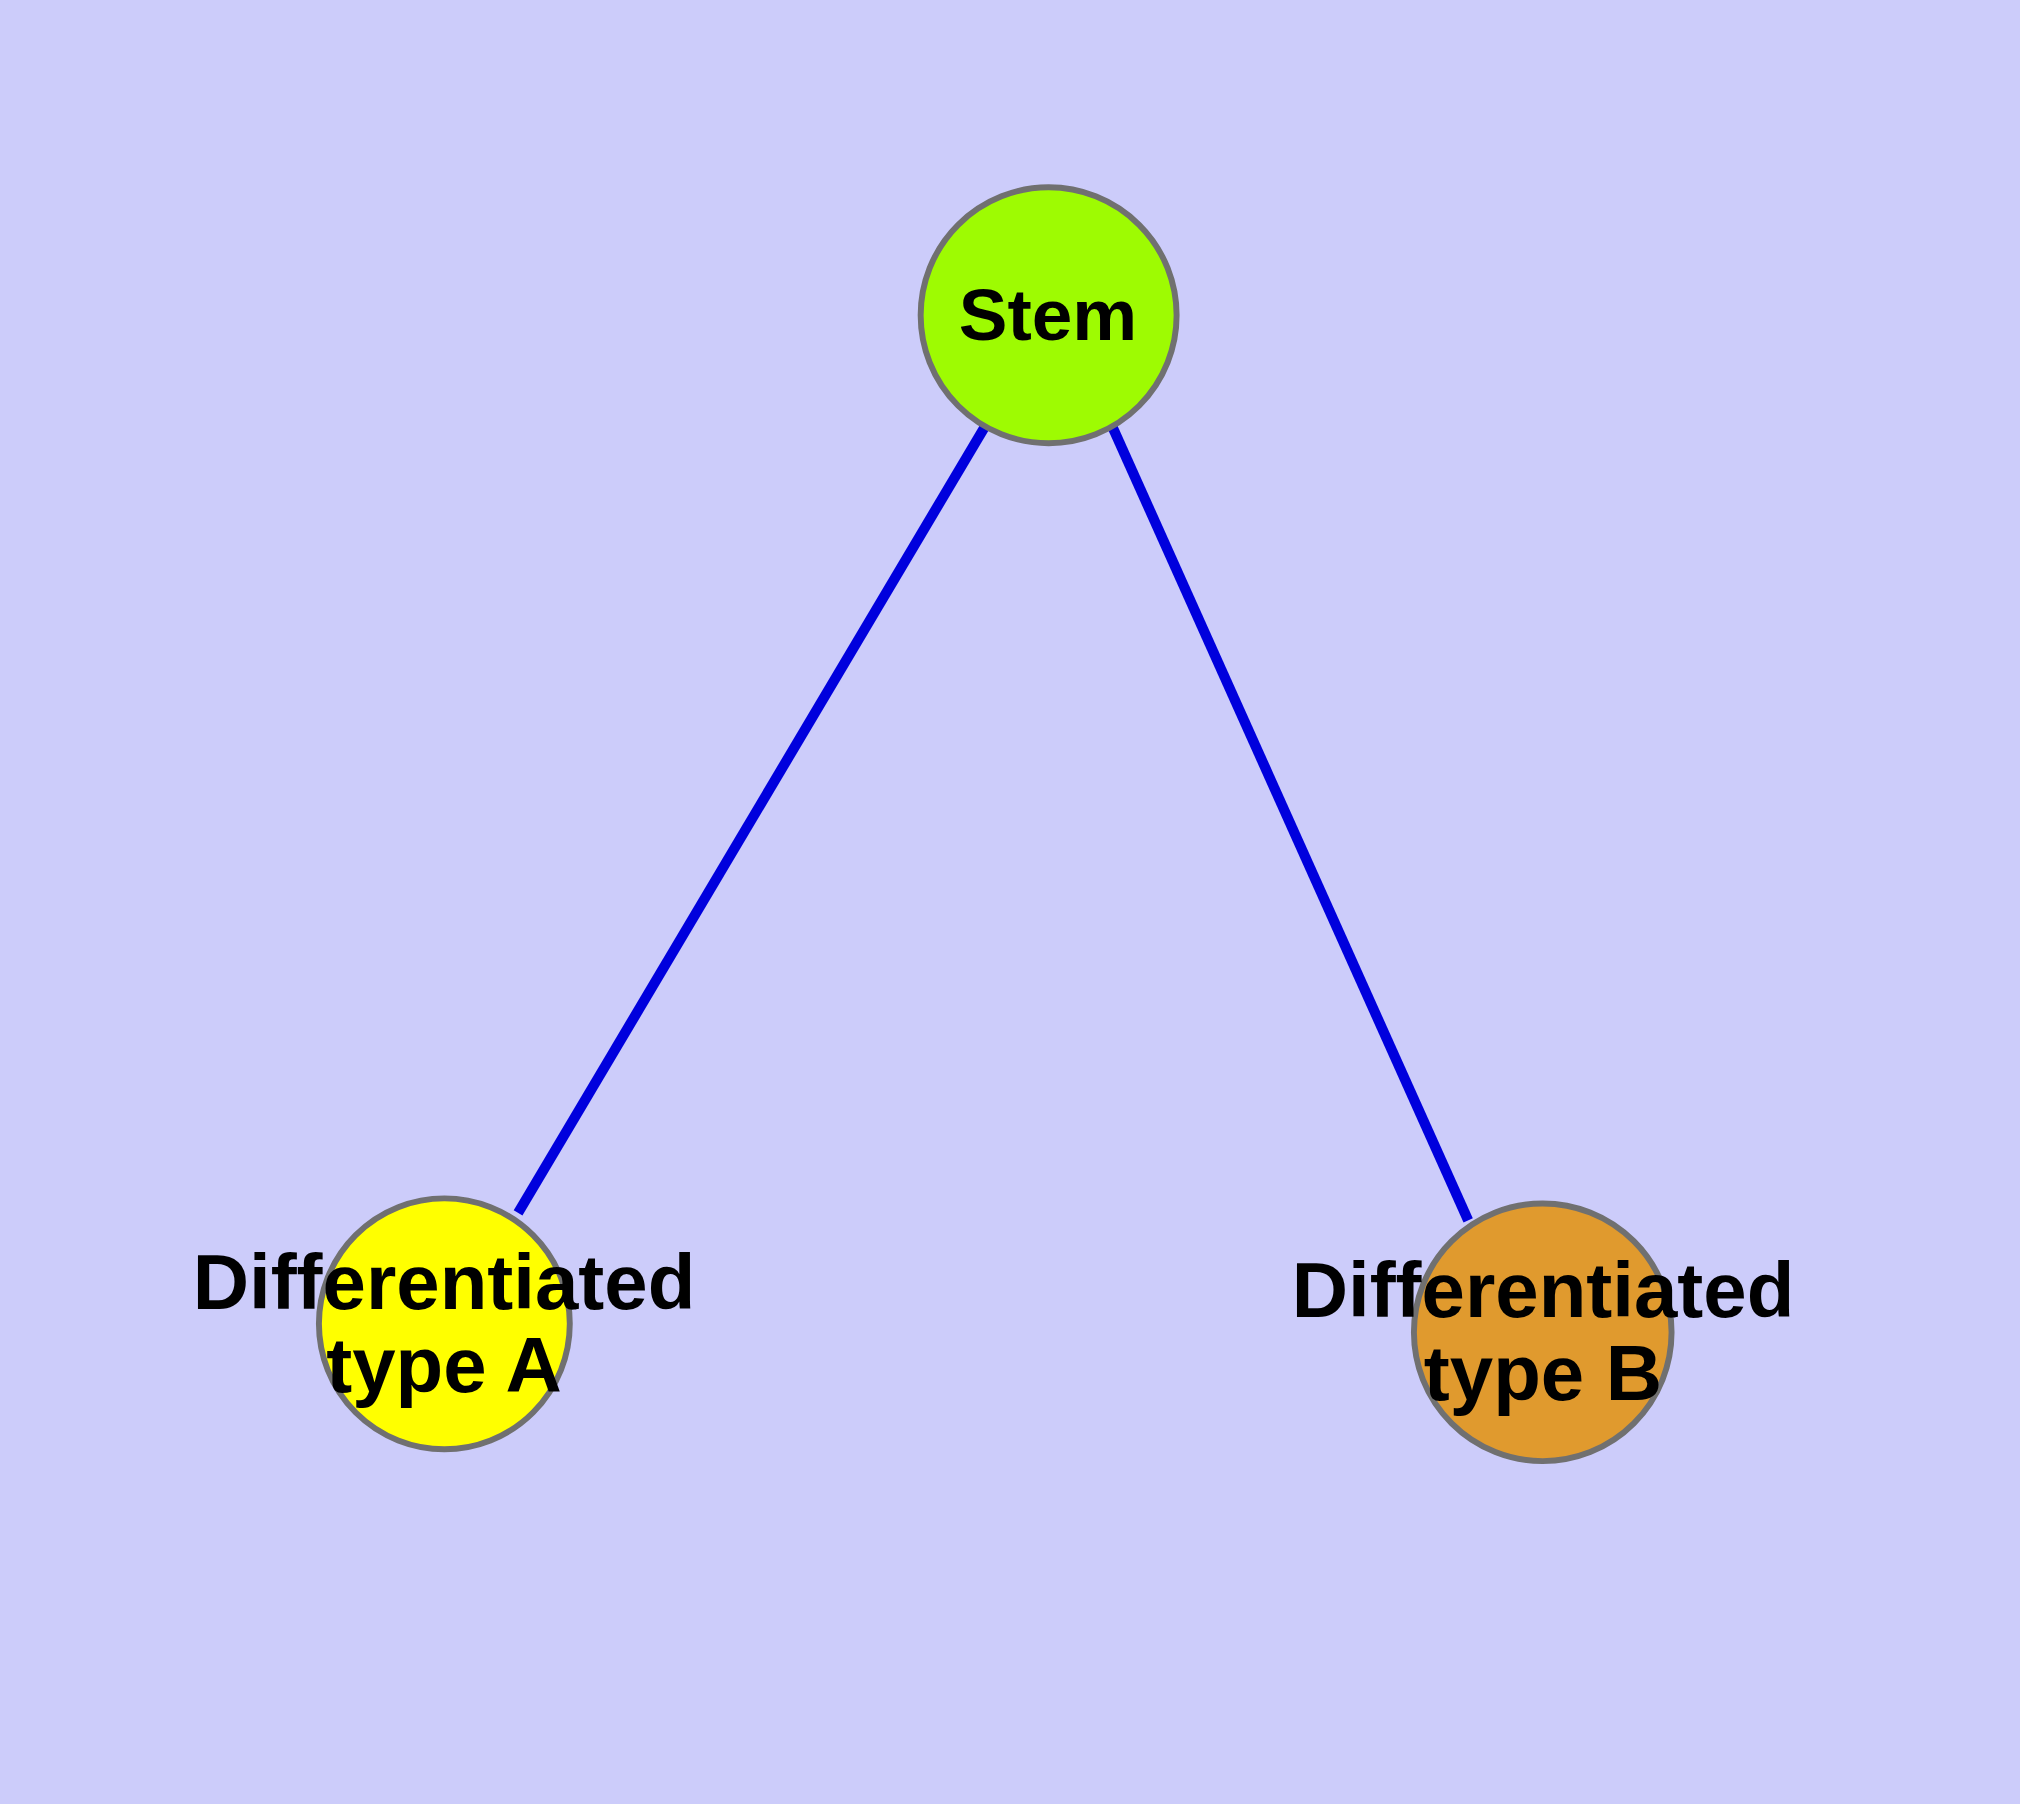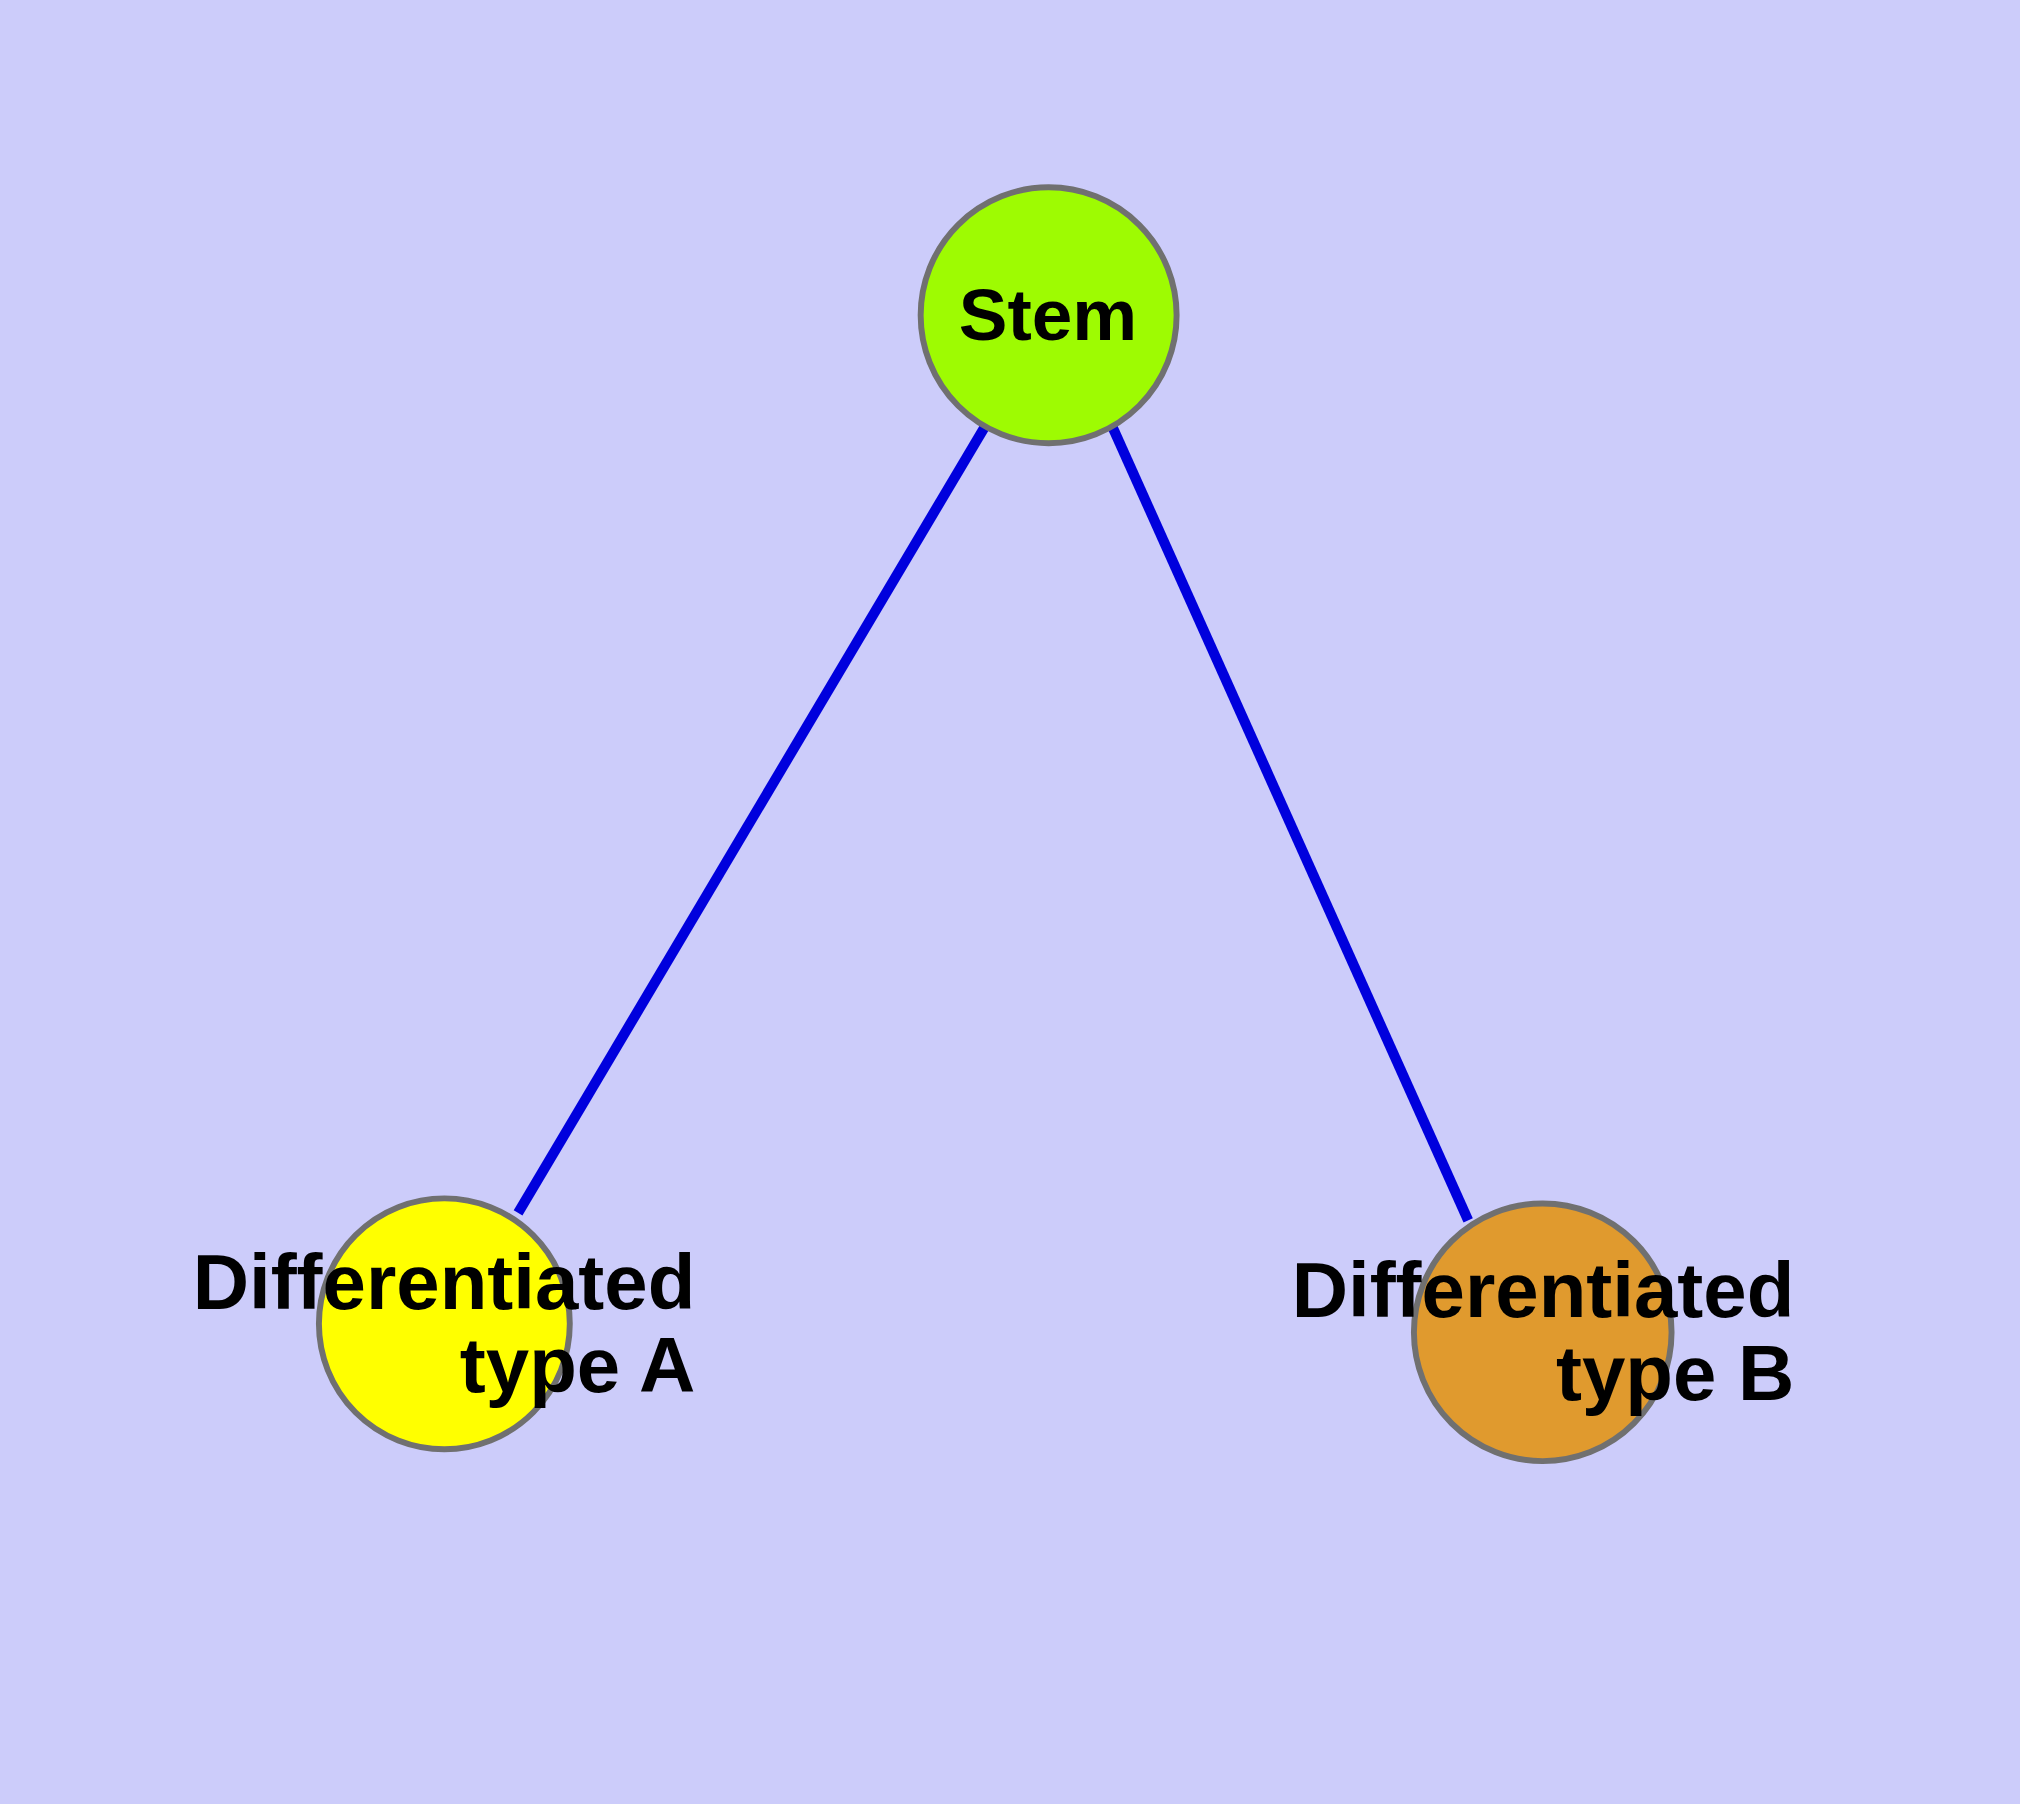--- a/index.html
+++ b/index.html
@@ -25,21 +25,21 @@
   }
   #graph-svg {
     position: absolute;
     left: 0;
     top: 0;
     width: 2021px;
     height: 1812px;
   }
   .node-label {
     position: absolute;
-    text-align: right;
+    text-align: center;
     color: #000000;
     font-weight: bold;
     font-family: "Liberation Sans", sans-serif;
     line-height: 1.06;
     white-space: pre;
     pointer-events: none;
     transform: translate(-50%, -50%);
   }
   .node-label.stem {
     font-size: 73px;

